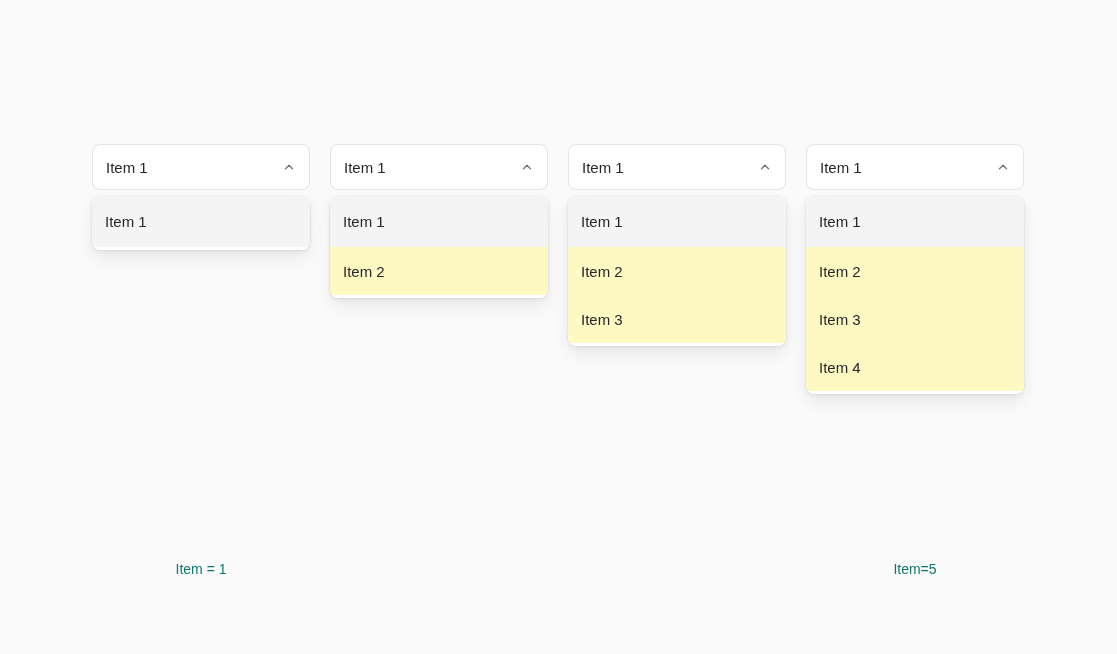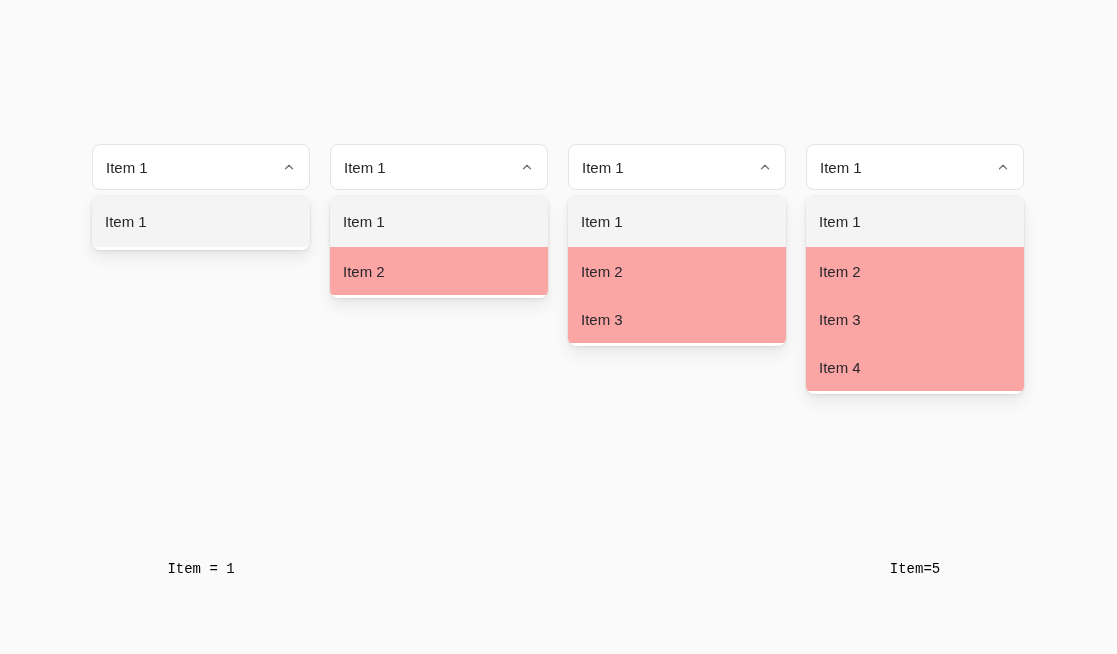--- a/index.html
+++ b/index.html
@@ -56,37 +56,36 @@
                 0 2px 4px rgba(0,0,0,0.05),
                 0 8px 16px rgba(0,0,0,0.07);
   }
   .opt {
     height: 48px;
     display: flex;
     align-items: center;
     padding: 0 13px;
     font-size: 15px;
     color: #27272a;
-    background: #fca5a5;
+    background: #fef9c3;
     cursor: pointer;
   }
   .opt.highlighted {
     height: 51px;
     background: #f4f4f5;
   }
 
   .caption {
     position: absolute;
     top: 417px;
     left: 0;
     width: 100%;
     text-align: center;
     font-size: 14px;
-    color: #000000;
-    font-family: Liberation Mono, monospace;
+    color: #0f766e;
   }
 </style>
 </head>
 <body>
 
 <div class="canvas">
 
   <div class="col c0">
     <div class="trigger">
       <span class="tval">Item 1</span>

